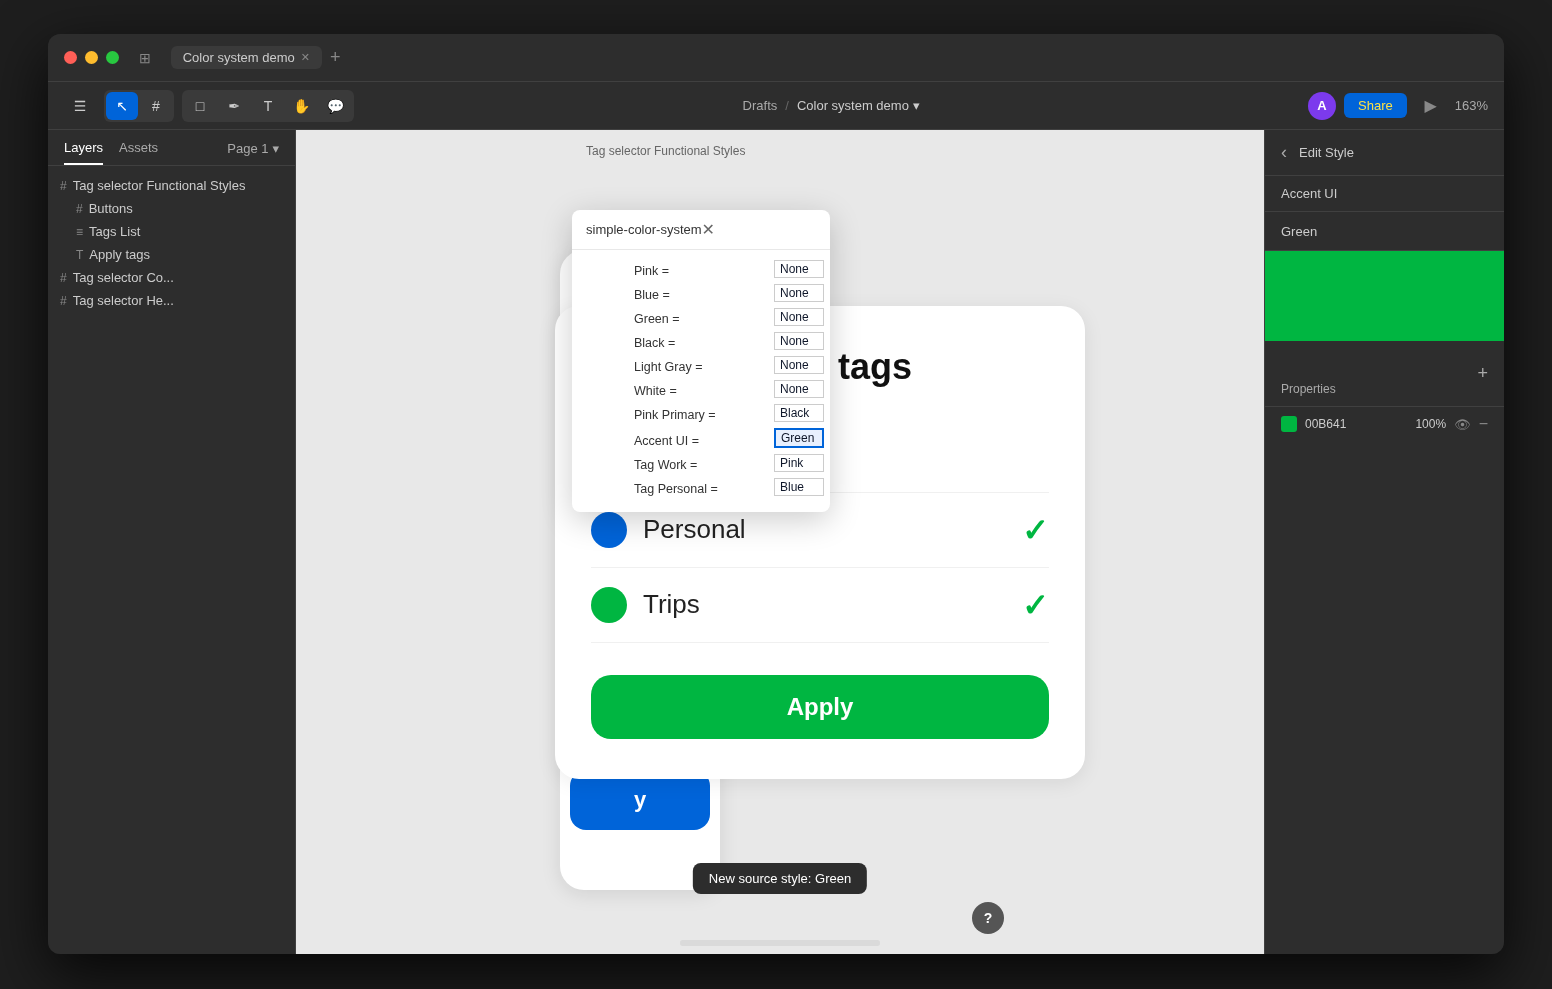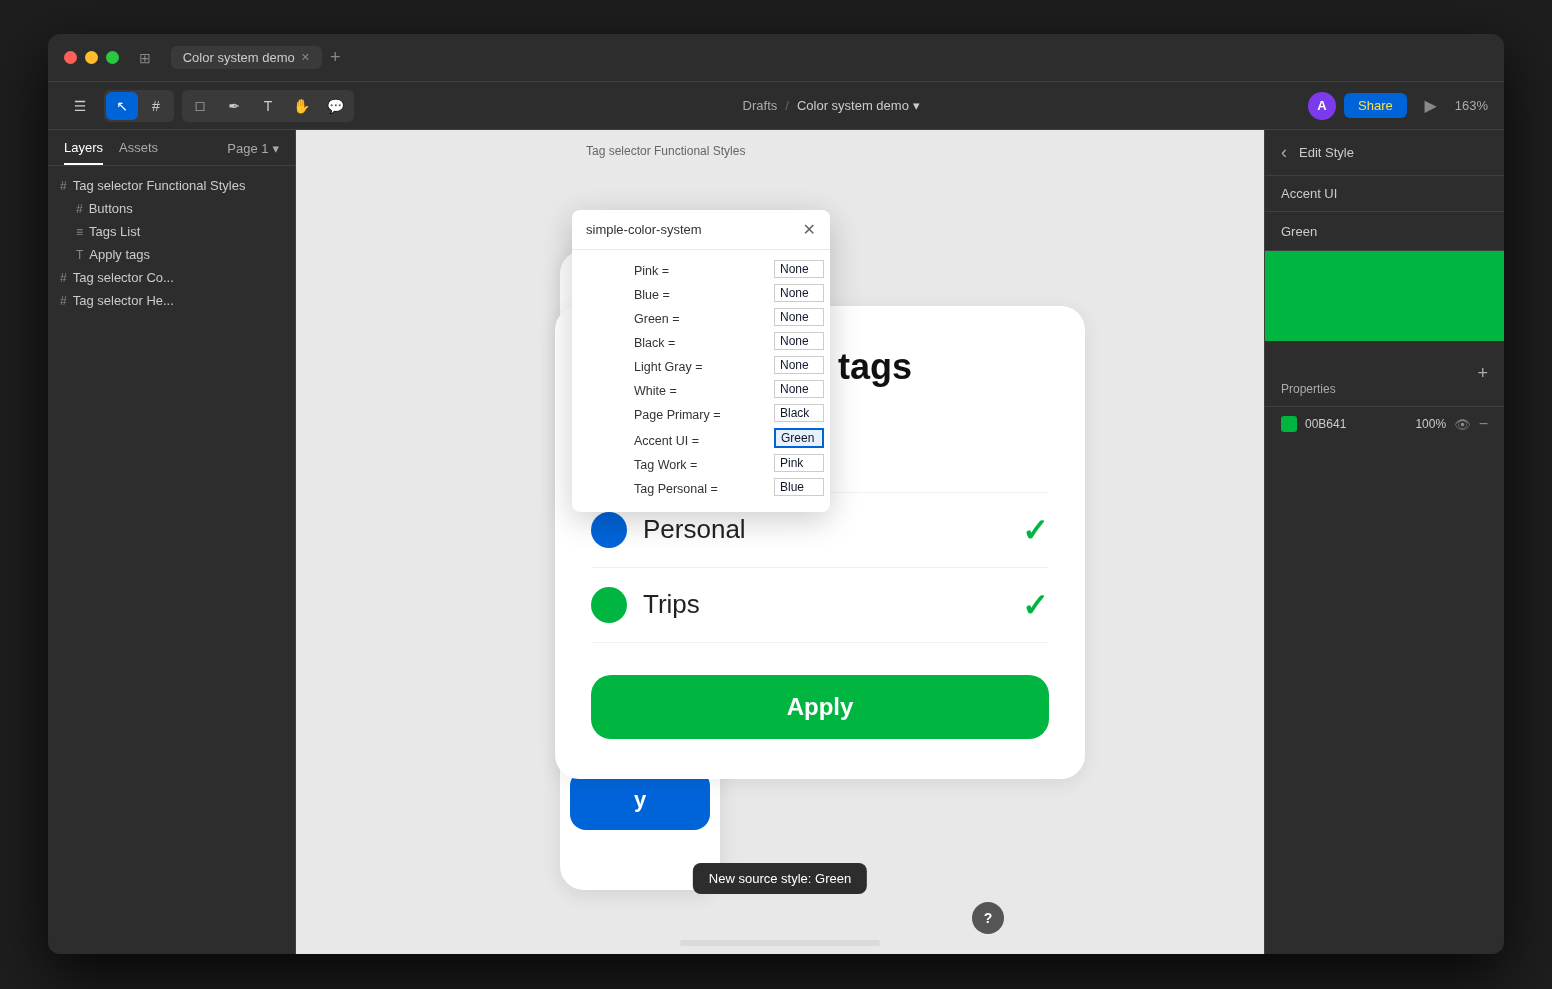--- a/index.html
+++ b/index.html
@@ -135,21 +135,21 @@
       left: 276px;
       top: 80px;
       width: 258px;
       background: white;
       border-radius: 8px;
       box-shadow: 0 8px 32px rgba(0,0,0,0.2);
       z-index: 100;
       overflow: hidden;
     }
     .popup-header {
-      display: flex; align-items: center; justify-content: space-between;
+      display: flex; align-items: center; 
       padding: 10px 14px;
       border-bottom: 1px solid #e8e8e8;
     }
     .popup-title { font-size: 13px; font-weight: 500; color: #333; }
     .popup-close { color: #666; cursor: pointer; font-size: 16px; border: none; background: none; }
     .popup-body { padding: 10px 14px; }
     .popup-row { display: flex; align-items: flex-end; margin-bottom: 6px; font-size: 12.5px; color: #333; gap: 40px; }
     .popup-row .bullet { width: 6px; height: 6px; border-radius: 50%; background: #333; margin-right: 8px; }
     .popup-label { min-width: 100px; }
     .popup-value {
@@ -445,21 +445,21 @@
             <span class="popup-label">Light Gray = </span>
             <span class="popup-value">None</span>
           </div>
           <div class="popup-row">
             <span class="bullet"></span>
             <span class="popup-label">White = </span>
             <span class="popup-value">None</span>
           </div>
           <div class="popup-row">
             <span class="bullet"></span>
-            <span class="popup-label">Page Primary = </span>
+            <span class="popup-label">Pink Primary = </span>
             <span class="popup-value">Black</span>
           </div>
           <div class="popup-row">
             <span class="bullet"></span>
             <span class="popup-label">Accent UI = </span>
             <span class="popup-value highlighted">Green</span>
           </div>
           <div class="popup-row">
             <span class="bullet"></span>
             <span class="popup-label">Tag Work = </span>

